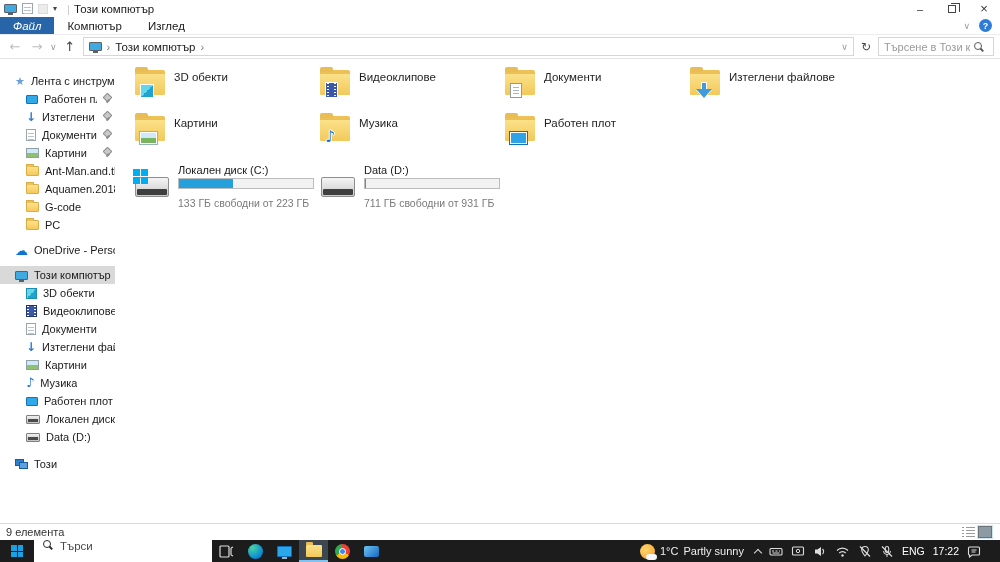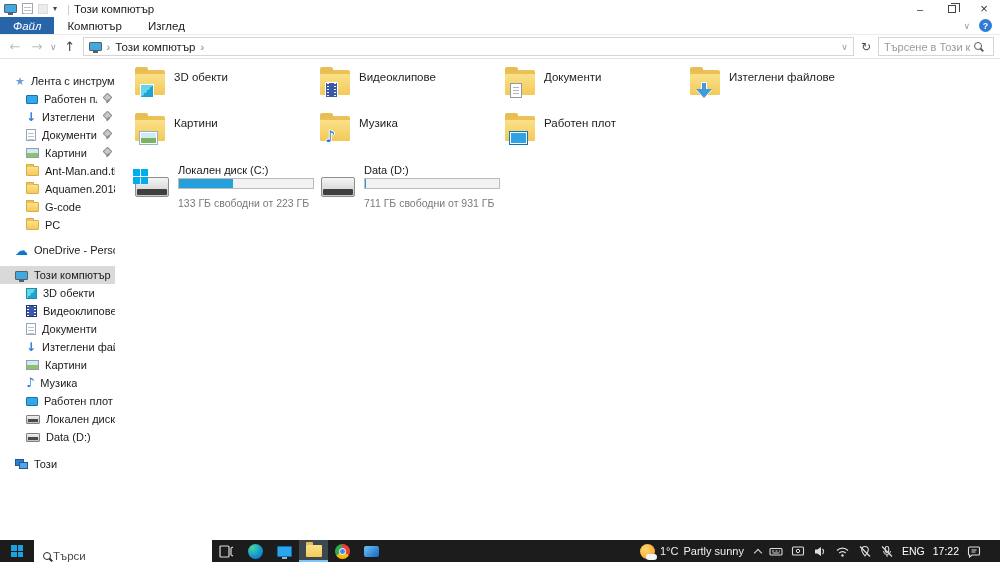--- a/index.html
+++ b/index.html
@@ -118,21 +118,21 @@
   .viewics { margin-left:auto; display:flex; gap:3px; align-items:center; }
   .vic1 { width:13px; height:11px; background:repeating-linear-gradient(#9a9a9a 0 1px, transparent 1px 3px); background-size:9px 100%; background-position:right; background-repeat:no-repeat; position:relative; }
   .vic1::before { content:""; position:absolute; left:0; top:0; width:2px; height:100%; background:repeating-linear-gradient(#9a9a9a 0 1px, transparent 1px 3px); }
   .vic2 { width:14px; height:12px; background:#8e9aa3; border:1px solid #6a737a; box-shadow:0 0 0 1px #cfe3f5; }
 
   
   .taskbar { position:absolute; bottom:0; left:0; right:0; height:22px; background:#1c1c1c; display:flex; align-items:stretch; color:#eee; }
   .startbtn { width:34px; display:flex; align-items:center; justify-content:center; }
   .winflag { width:12px; height:12px; display:grid; grid-template-columns:1fr 1fr; grid-template-rows:1fr 1fr; gap:1px; }
   .winflag i { background:#1ba1e2; }
-  .tsearch { width:178px; background:#fff; display:flex; align-items:flex-end; padding:0 9px; }
+  .tsearch { width:178px; background:#fff; display:flex; align-items:flex-start; gap:7px; padding:0 9px; }
   .tsearch input { border:none; outline:none; width:120px; font-size:11.5px; color:#3a3a3a; background:transparent; font-family:inherit; }
   .tsearch input::placeholder { color:#4a4a4a; }
   .tbi { width:29px; display:flex; align-items:center; justify-content:center; position:relative; }
   .tbi.active { background:#3d4750; box-shadow:inset 0 -2px 0 #7fc3f2; }
   .edge-ic { width:15px; height:15px; border-radius:50%; background:radial-gradient(circle at 30% 25%, #45d6a0, #0a84d8 72%); }
   .mon-ic { width:15px; height:11px; background:#2aa7ea; border:1px solid #0e6eb8; border-radius:1px; position:relative; }
   .mon-ic::after { content:""; position:absolute; left:4px; right:4px; bottom:-3px; height:2px; background:#9fb3c0; }
   .tfolder { width:16px; height:12px; background:linear-gradient(#fbe189,#f2c95a); border-radius:1px; position:relative; }
   .tfolder::before { content:""; position:absolute; top:-3px; left:0; width:7px; height:3px; background:#e8bd55; border-radius:1px 1px 0 0; }
   .chrome-ic { width:15px; height:15px; border-radius:50%; background:conic-gradient(#ea4335 0 33%, #fbbc05 0 66%, #34a853 0 100%); position:relative; }
@@ -368,20 +368,27 @@
             <div class="dbar">
                 <div class="dfill" style="width: 1%;"></div>
               </div>
             <div class="dfree">711 ГБ свободни от 931 ГБ</div>
           </div>
         </div>
       </div>
     </div>
   </div>
 
+  <div class="statusbar">
+    <span>9 елемента</span>
+    <div class="viewics">
+      <span class="vic1"></span>
+      <span class="vic2"></span>
+    </div>
+  </div>
 
   <div class="taskbar">
     <div class="startbtn">
       <span class="winflag">
           <i></i>
           <i></i>
           <i></i>
           <i></i>
         </span>
     </div>

